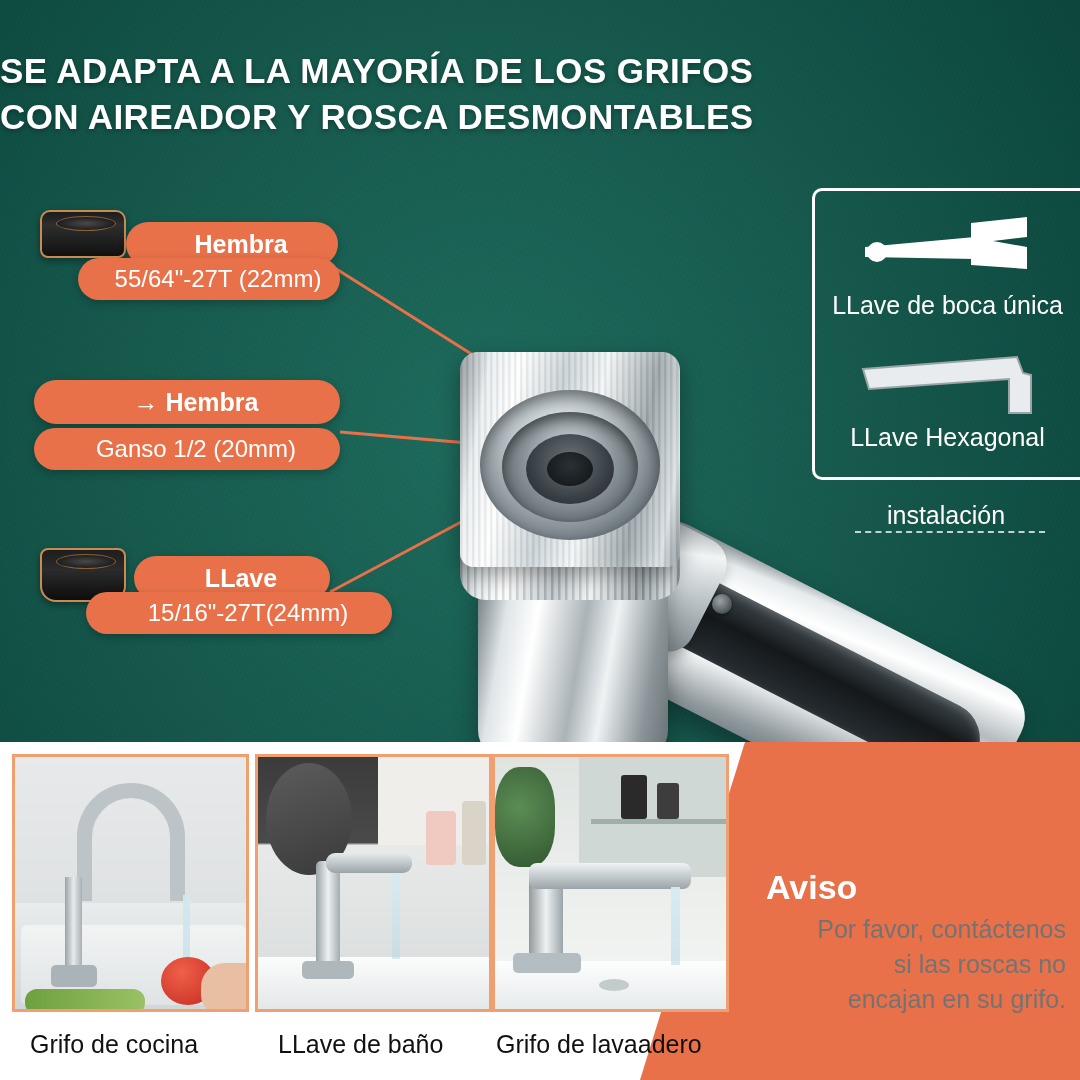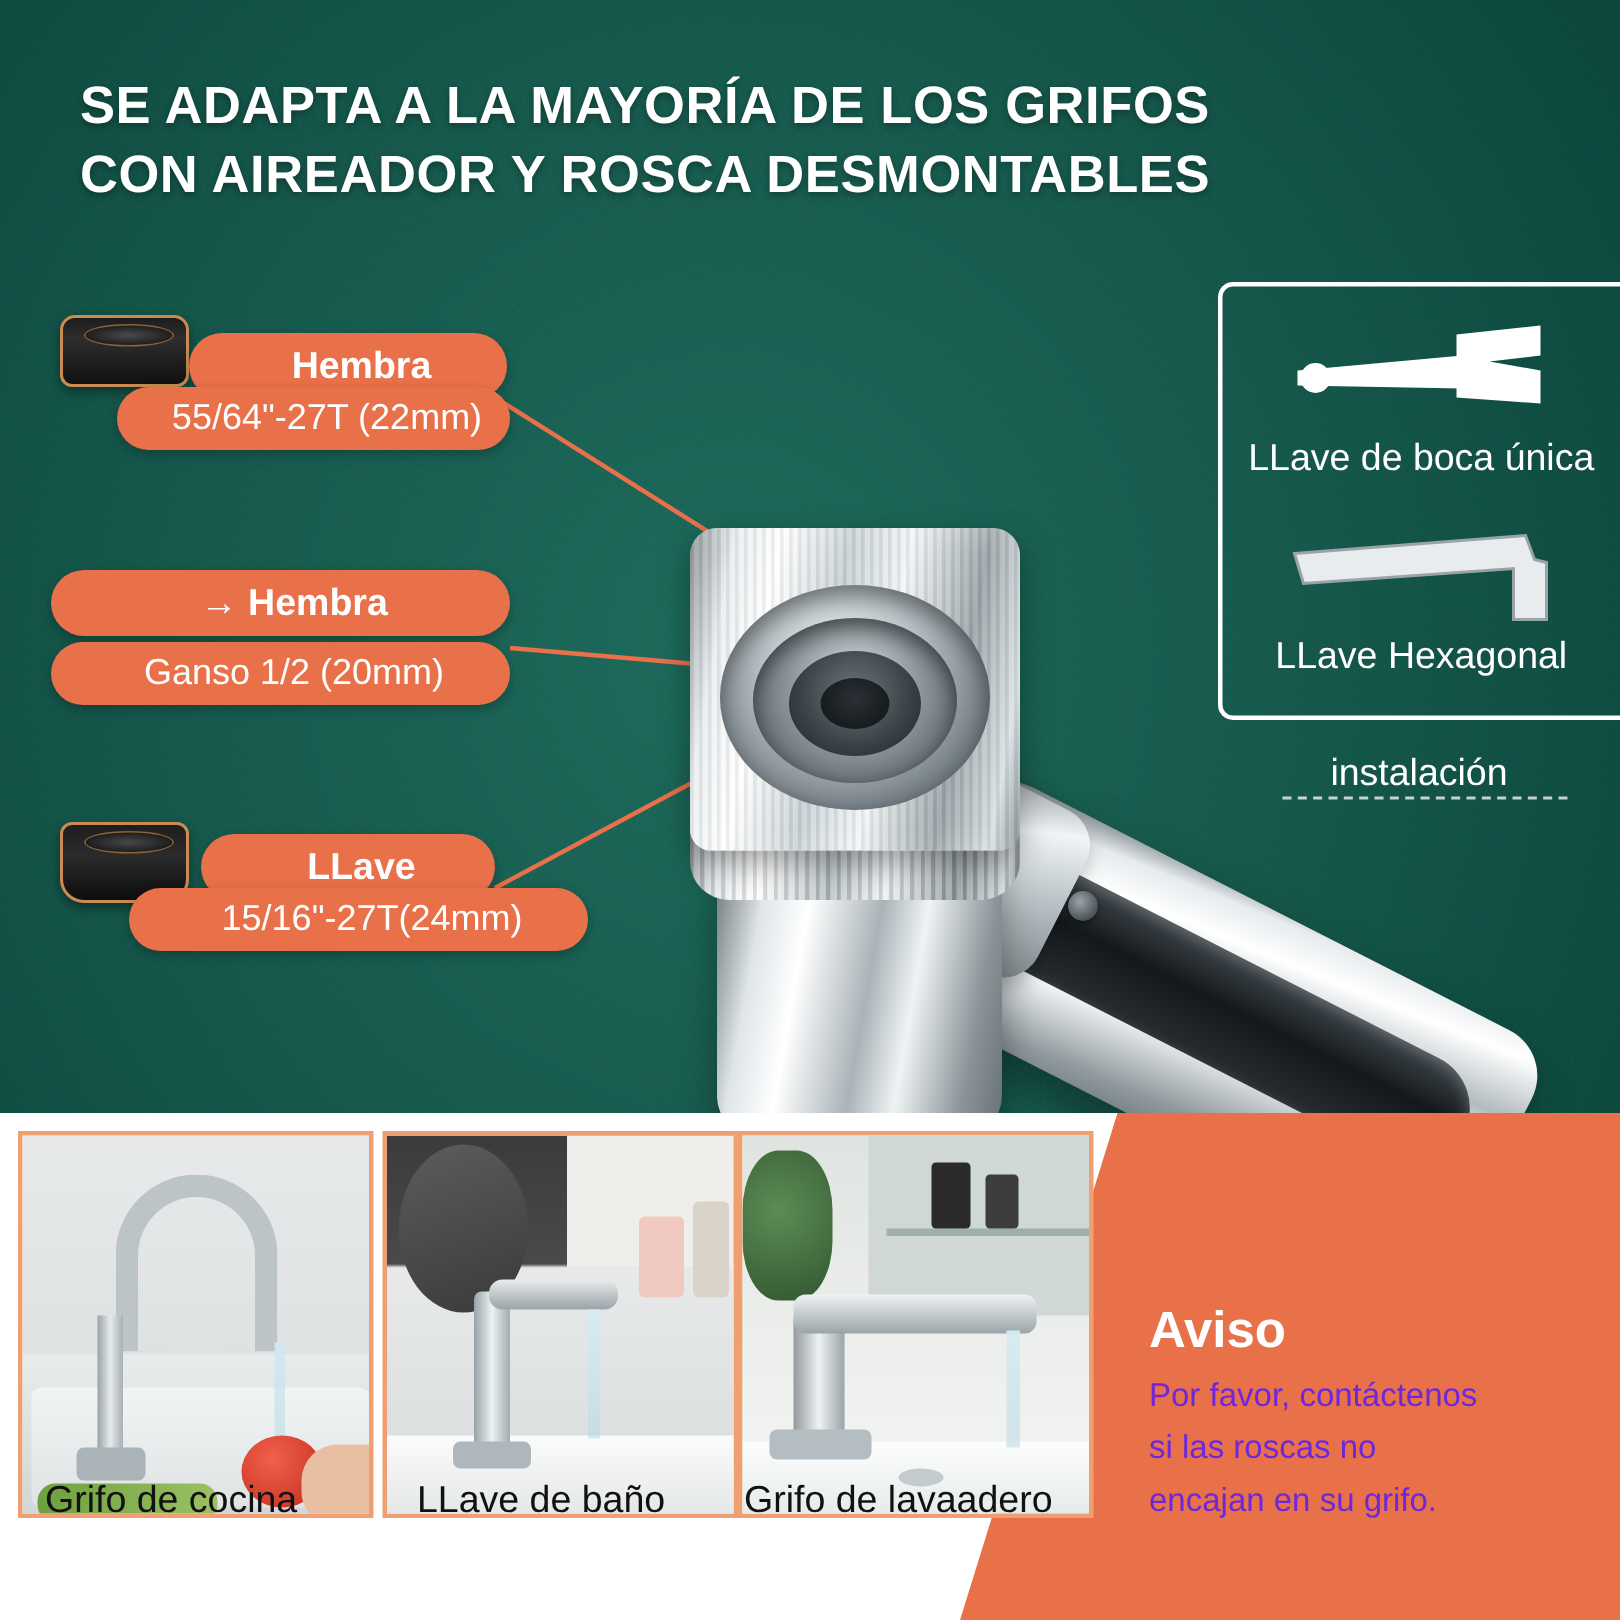--- a/index.html
+++ b/index.html
@@ -16,21 +16,21 @@
     position: absolute; inset: 0;
     background-image:
       repeating-linear-gradient(115deg, rgba(255,255,255,0.012) 0px, rgba(255,255,255,0.012) 1px, transparent 1px, transparent 4px),
       repeating-linear-gradient(25deg, rgba(0,0,0,0.02) 0px, rgba(0,0,0,0.02) 1px, transparent 1px, transparent 5px);
     pointer-events: none;
   }
 
   
   .headline {
     position: absolute; top: 48px; left: 0; width: 860px;
-    text-align: center;
+    text-align: left;
     color: #ffffff;
     font-size: 35px;
     font-weight: bold;
     letter-spacing: 0.4px;
     line-height: 46px;
     text-shadow: 0 2px 5px rgba(0,0,0,0.32);
   }
 
   
   .product {
@@ -199,21 +199,21 @@
   
   .photo {
     position: absolute; top: 754px; width: 237px; height: 258px;
     overflow: hidden;
     border: 3px solid #f0a070;
   }
   .photo.p1 { left: 12px; }
   .photo.p2 { left: 255px; }
   .photo.p3 { left: 492px; }
   .caption {
-    position: absolute; top: 986px;
+    position: absolute; top: 1030px;
     color: #111; font-size: 25px;
   }
 
   
   .k-bg { position:absolute; inset:0; background: linear-gradient(180deg,#e7e9ea 0%, #dfe2e3 58%, #cfd3d4 59%, #c7cbcc 100%); }
   .k-counter { position:absolute; left:0; bottom:0; width:100%; height:42%; background: linear-gradient(180deg,#e9ecec,#d2d6d7); }
   .k-sink { position:absolute; left:6px; bottom:4px; width:225px; height:80px; background: linear-gradient(180deg,#f2f4f4,#dfe3e4); border-radius:6px; }
   .k-neck { position:absolute; left:62px; top:26px; width:108px; height:118px; border:15px solid #bcc4c7; border-bottom:none; border-radius:62px 62px 0 0; }
   .k-stem { position:absolute; left:50px; top:120px; width:17px; height:96px; background: linear-gradient(90deg,#9aa3a7,#e6eaeb,#a7b0b4); }
   .k-base { position:absolute; left:36px; top:208px; width:46px; height:22px; background:#aab3b7; border-radius:5px; }
@@ -246,21 +246,21 @@
   .l-basin { position:absolute; left:0; top:204px; width:237px; height:54px; background: linear-gradient(180deg,#fdfefe,#e4e8e9); }
   .l-drain { position:absolute; left:104px; top:222px; width:30px; height:12px; border-radius:50%; background:#c4cbcd; }
 
   
   .aviso-title {
     position: absolute; left: 766px; top: 868px;
     color: #fff; font-size: 34px; font-weight: bold;
   }
   .aviso-body {
     position: absolute; left: 766px; top: 912px; width: 300px;
-    color: #6d28d9; font-size: 22px; line-height: 35px;
+    color: #737373; font-size: 25px; line-height: 35px; text-align: right;
   }
 </style>
 </head>
 <body>
 
 <div class="texture"></div>
 
 <div class="headline">
   <div>SE ADAPTA A LA MAYORÍA DE LOS GRIFOS</div>
   <div>CON AIREADOR Y ROSCA DESMONTABLES</div>

